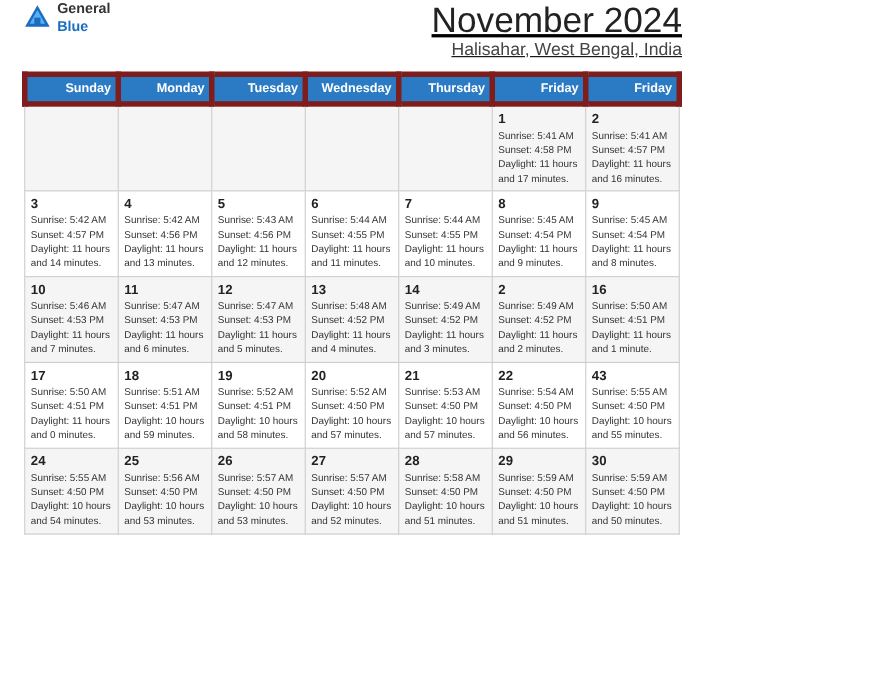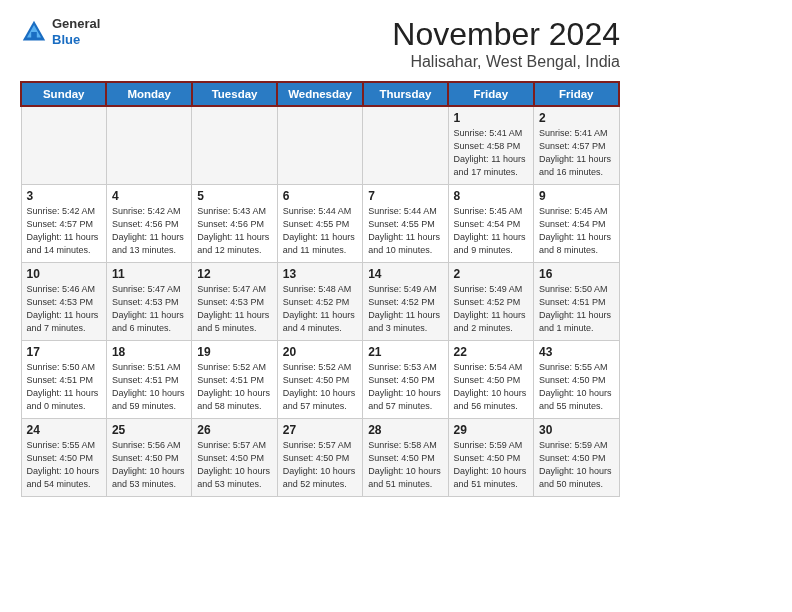--- a/index.html
+++ b/index.html
@@ -5,21 +5,21 @@
     * { margin: 0; padding: 0; box-sizing: border-box; }
     body {
       font-family: Arial, sans-serif;
       background: #fff;
       width: 792px;
       height: 612px;
       overflow: hidden;
     }
     .page {
       width: 640px;
-      padding: 16px 20px 10px 20px;
+      padding: 0 20px 10px 20px;
     }
     .header-area {
       display: flex;
       justify-content: space-between;
       align-items: flex-start;
       margin-bottom: 10px;
     }
     .logo {
       display: flex;
       align-items: center;
@@ -31,20 +31,21 @@
       line-height: 1.2;
     }
     .logo-general { color: #333; }
     .logo-blue { color: #1a6dc2; }
     .logo-icon {
       width: 28px;
       height: 28px;
     }
     .title-area {
       text-align: right;
+      text-decoration: underline;
     }
     .month-title {
       font-size: 32px;
       font-weight: normal;
       color: #222;
     }
     .location {
       font-size: 16px;
       color: #444;
     }
@@ -52,22 +53,22 @@
       width: 100%;
       border-collapse: collapse;
       table-layout: fixed;
     }
     thead tr th {
       background-color: #2a7bc4;
       color: #fff;
       font-size: 11.5px;
       font-weight: bold;
       padding: 5px 4px;
-      border: 2px solid #7f1d1d;
-      text-align: center;
+      border: 5px solid #7f1d1d;
+      text-align: right;
     }
     tbody tr td {
       border: 1px solid #ccc;
       vertical-align: top;
       padding: 4px 5px;
       font-size: 9.5px;
       color: #222;
       height: 78px;
       background: #fff;
     }

